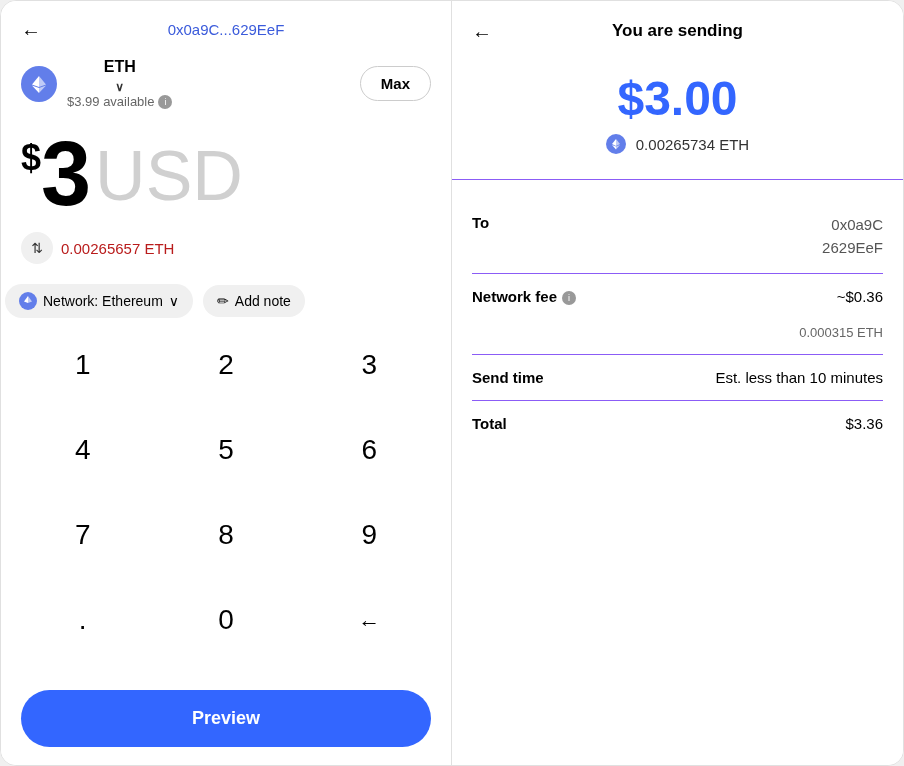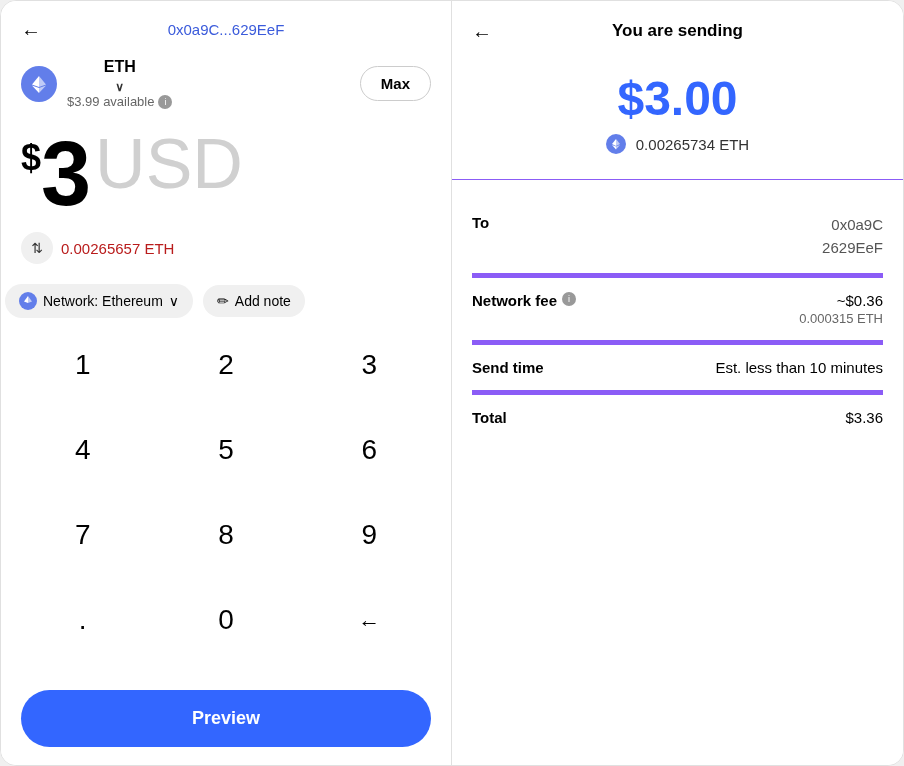--- a/index.html
+++ b/index.html
@@ -156,21 +156,21 @@
       font-weight: 700;
       color: #000;
       line-height: 1;
     }
     .amount-currency {
       font-size: 70px;
       font-weight: 300;
       color: #d0d0d0;
       line-height: 1;
       margin-left: 4px;
-      margin-top: 0;
+      margin-top: 12px;
     }
 
     
     .eth-equiv {
       display: flex;
       align-items: center;
       gap: 8px;
       padding: 8px 20px;
     }
     .swap-icon-btn {
@@ -308,50 +308,50 @@
     
     .details-section {
       flex: 1;
       padding: 20px 20px 10px;
     }
     .detail-row {
       display: flex;
       justify-content: space-between;
       align-items: flex-start;
       padding: 14px 0;
-      border-bottom: 5px solid #8b5cf6;
+      border-bottom: 1px solid #8b5cf6;
     }
     .detail-row:last-child {
       border-bottom: none;
     }
     .detail-label {
       font-size: 15px;
       font-weight: 700;
       color: #000;
     }
     .detail-value {
       font-size: 15px;
       color: #000;
       text-align: right;
     }
     .detail-value-sub {
       font-size: 13px;
       color: #666;
       text-align: center;
-      margin-top: 2px;
+      margin-top: 20px;
     }
     .to-address {
       font-size: 15px;
       color: #555;
       text-align: right;
       line-height: 1.5;
     }
     .network-fee-label {
       display: flex;
-      align-items: flex-start;
+      align-items: flex-end;
       gap: 5px;
     }
 
     
     .send-now-btn {
       margin: 10px 20px 20px;
       background: #3366ff;
       color: white;
       border: none;
       border-radius: 30px;

